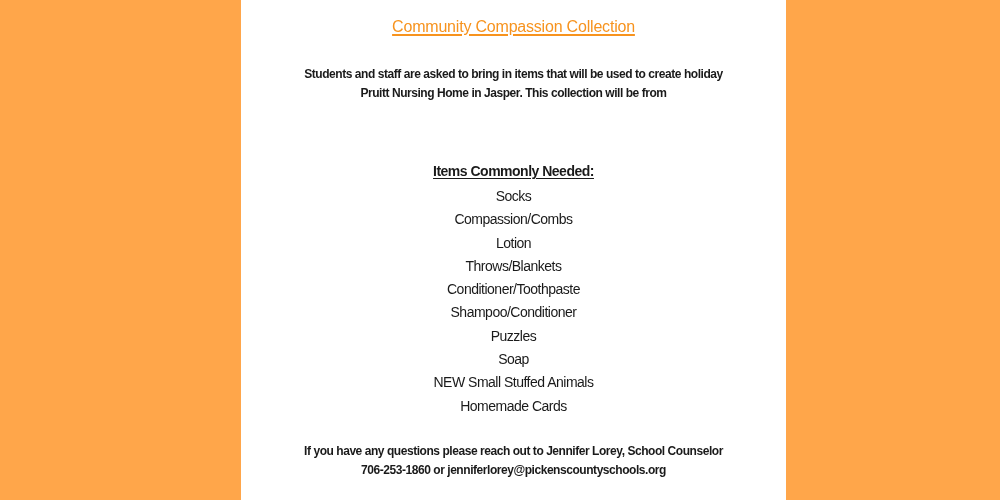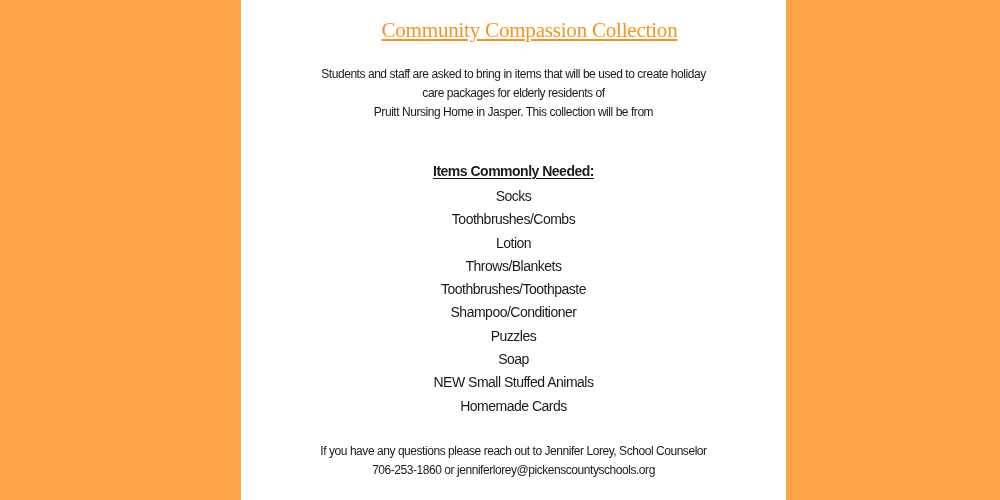--- a/index.html
+++ b/index.html
@@ -26,45 +26,44 @@
     }
     .abs {
       position: absolute;
       left: 0;
       width: 100%;
       text-align: center;
       white-space: nowrap;
     }
     .title {
       top: 18px;
-      font-family: Liberation Serif, serif;
-      font-size: 21px;
+      font-family: Liberation Sans, sans-serif;
+      font-size: 16px;
       color: #F7931E;
       letter-spacing: -0.2px;
-      padding-left: 16px;
     }
     .title span {
       text-decoration: underline;
       text-underline-offset: 2px;
       text-decoration-thickness: 1.5px;
     }
     .subtitle {
       top: 45px;
       font-family: "DejaVu Sans", sans-serif;
       font-size: 10.5px;
       font-weight: bold;
       font-style: italic;
       color: #F7931E;
       font-variant: small-caps;
       letter-spacing: 0.6px;
     }
     .intro {
       top: 65px;
       font-size: 12px;
-      font-weight: normal;
+      font-weight: bold;
       line-height: 19.2px;
       letter-spacing: -0.45px;
     }
     .intro div {
       white-space: nowrap;
     }
     .items-heading {
       top: 163px;
       font-size: 14px;
       font-weight: bold;
@@ -83,51 +82,50 @@
       font-weight: normal;
       line-height: 23.3px;
       letter-spacing: -0.5px;
     }
     .items li {
       white-space: nowrap;
     }
     .footer {
       top: 442px;
       font-size: 12px;
-      font-weight: normal;
+      font-weight: bold;
       line-height: 19px;
       letter-spacing: -0.45px;
     }
   </style>
 </head>
 <body>
 
 <div class="panel">
 
   <div class="abs title">
     <span>Community Compassion Collection</span>
   </div>
 
 
   <div class="abs intro">
     <div>Students and staff are asked to bring in items that will be used to create holiday</div>
-    <div>care packages for elderly residents of</div>
     <div>Pruitt Nursing Home in Jasper.  This collection will be from</div>
   </div>
 
   <div class="abs items-heading">
     <span>Items Commonly Needed:</span>
   </div>
 
   <ul class="abs items">
     <li>Socks</li>
-    <li>Toothbrushes/Combs</li>
+    <li>Compassion/Combs</li>
     <li>Lotion</li>
     <li>Throws/Blankets</li>
-    <li>Toothbrushes/Toothpaste</li>
+    <li>Conditioner/Toothpaste</li>
     <li>Shampoo/Conditioner</li>
     <li>Puzzles</li>
     <li>Soap</li>
     <li>NEW Small Stuffed Animals</li>
     <li>Homemade Cards</li>
   </ul>
 
   <div class="abs footer">
     <div>If you have any questions please reach out to Jennifer Lorey, School Counselor</div>
     <div>706-253-1860 or jenniferlorey@pickenscountyschools.org</div>

